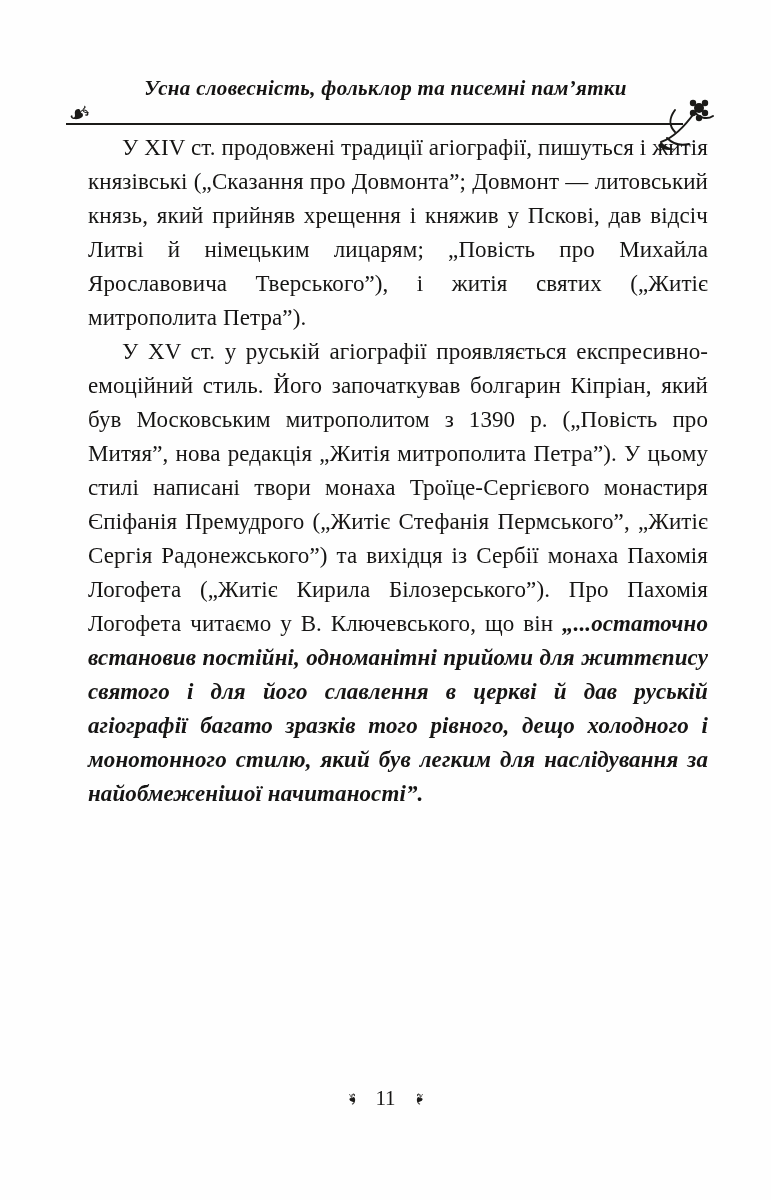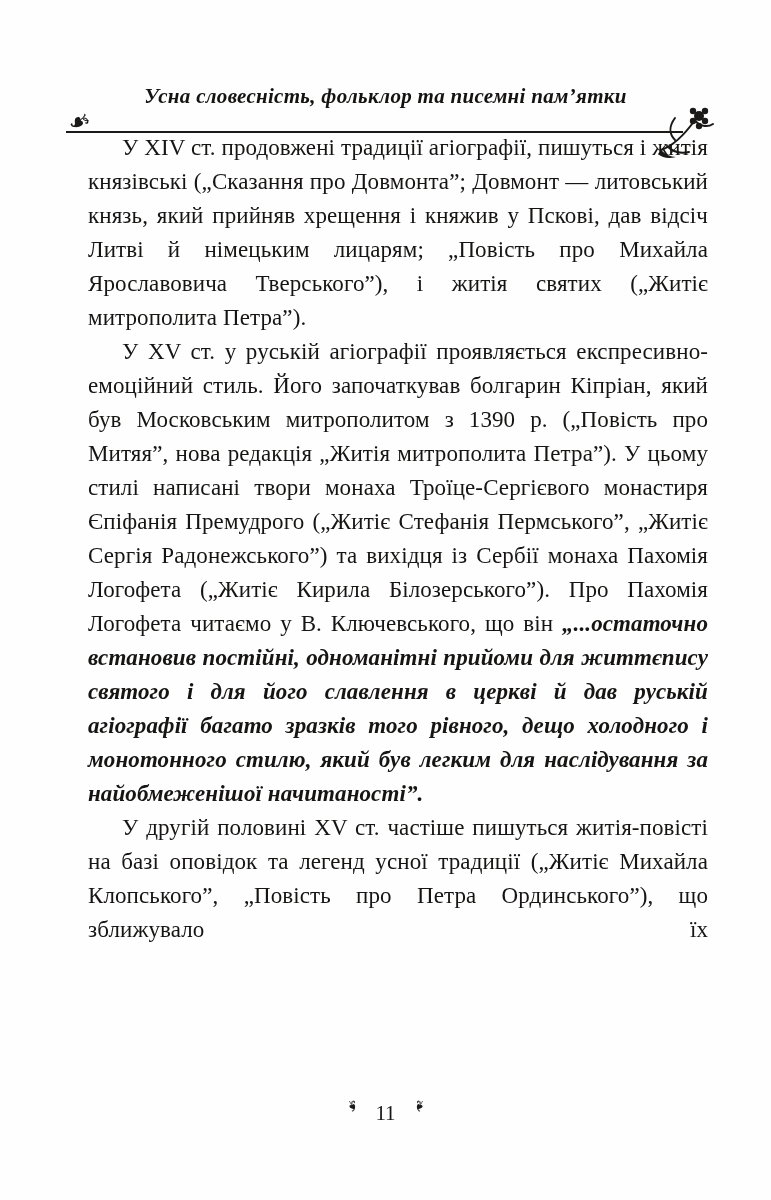--- a/index.html
+++ b/index.html
@@ -22,21 +22,20 @@
     left: 62px;
     right: 62px;
   }
   .head-title {
     text-align: center;
     font-style: italic;
     font-weight: 700;
     font-size: 21px;
     letter-spacing: 0.3px;
     color: #141312;
-    margin-top: 8px;
   }
   .head-rule {
     position: relative;
     margin-top: 9px;
     height: 34px;
   }
   .rule-line {
     position: absolute;
     left: 4px;
     right: 26px;
@@ -90,21 +89,20 @@
     left: 0;
     right: 0;
     display: flex;
     justify-content: center;
     align-items: center;
     gap: 16px;
   }
   .page-num {
     font-size: 21px;
     color: #161514;
-    margin-top: 15px;
   }
   .fleuron {
     font-family: "DejaVu Sans", sans-serif;
     font-size: 16px;
     line-height: 1;
     color: #1b1a18;
     transform: rotate(90deg);
   }
   .fleuron.flip {
     transform: rotate(90deg) scaleY(-1);
@@ -136,21 +134,20 @@
           <circle cx="46" cy="20" r="3.2"></circle>
           <path d="M8 44 q 7 7 15 7 q -11 3 -18 -3 z"></path>
         </g>
       </svg>
     </div>
   </div>
 
   <div class="body-text">
     <p><span>У XIV ст. продовжені традиції агіографії, пишуться і житія князівські („Сказання про Довмонта”; Довмонт — литовський князь, який прийняв хрещення і княжив у Пскові, дав відсіч Литві й німецьким лицарям; „Повість про Михайла Ярославовича Тверського”), і житія святих („Житіє митрополита Петра”).</span></p>
     <p><span>У XV ст. у руській агіографії проявляється експресивно-емоційний стиль. Його започаткував болгарин Кіпріан, який був Московським митрополитом з 1390 р. („Повість про Митяя”, нова редакція „Житія митрополита Петра”). У цьому стилі написані твори монаха Троїце-Сергієвого монастиря Єпіфанія Премудрого („Житіє Стефанія Пермського”, „Житіє Сергія Радонежського”) та вихідця із Сербії монаха Пахомія Логофета („Житіє Кирила Білозерського”). Про Пахомія Логофета читаємо у В. Ключевського, що він </span><em class="quote">„...остаточно встановив постійні, одноманітні прийоми для життєпису святого і для його славлення в церкві й дав руській агіографії багато зразків того рівного, дещо холодного і монотонного стилю, який був легким для наслідування за найобмеженішої начитаності”.</em></p>
-    <p class="p-last"><span>У другій половині XV ст. частіше пишуться житія-повісті на базі оповідок та легенд усної традиції („Житіє Михайла Клопського”, „Повість про Петра Ординського”), що зближувало їх</span></p>
   </div>
 
   <div class="page-footer">
     <span class="fleuron flip">❧</span>
     <span class="page-num">11</span>
     <span class="fleuron">❧</span>
   </div>
 
 </div>
 

